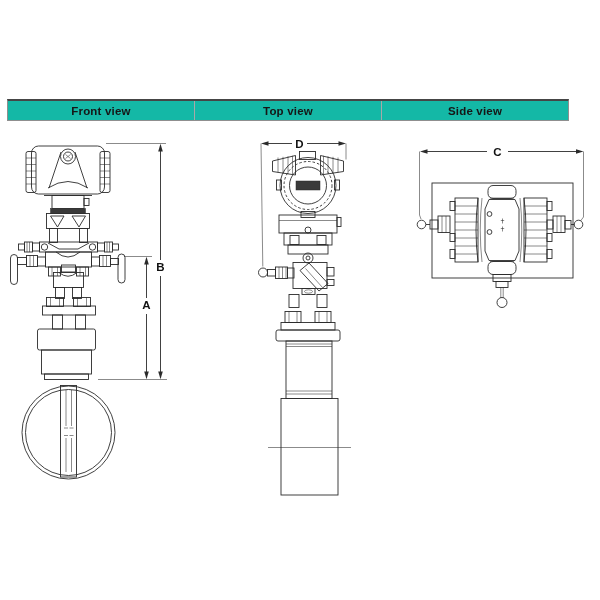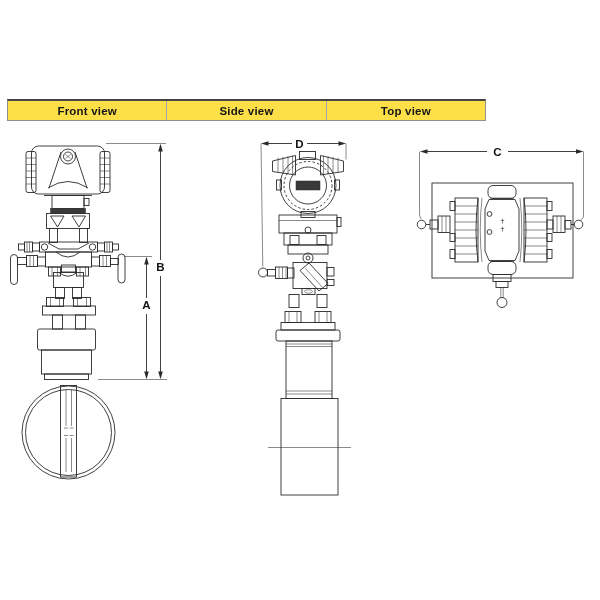--- a/index.html
+++ b/index.html
@@ -1,21 +1,21 @@
 <!DOCTYPE html>
 <html><head>
 <meta charset="utf-8">
 <style>
   html,body{margin:0;padding:0;background:#fff;}
   body{width:600px;height:600px;overflow:hidden;font-family:"Liberation Sans",sans-serif;}
   .stage{position:relative;width:600px;height:600px;background:#ffffff;}
   .header-bar{
-    position:absolute;left:7px;top:99px;width:479px;height:22px;
+    position:absolute;left:7px;top:99px;width:562px;height:22px;
     box-sizing:border-box;display:flex;
-    background:#fde047;border:1px solid #8f8f8f;border-top:2px solid #454545;
+    background:#14b8a6;border:1px solid #8f8f8f;border-top:2px solid #454545;
   }
   .header-cell{
     flex:1;display:flex;align-items:center;justify-content:center;
     border-right:1px solid #a8a8a8;
     font-weight:bold;font-size:11.5px;color:#161616;letter-spacing:.2px;
   }
   .header-cell:last-child{border-right:none;}
   svg.drawing{position:absolute;left:0;top:0;}
   svg line,svg rect,svg circle,svg ellipse,svg path,svg polygon,svg polyline{
     fill:none;stroke:#2b2b2b;stroke-width:.9;stroke-linecap:butt;stroke-linejoin:miter;
@@ -29,24 +29,24 @@
 </head>
 <body>
 
 <div class="stage">
 
   <div class="header-bar">
     <div class="header-cell">
       <span>Front view</span>
     </div>
     <div class="header-cell">
-      <span>Side view</span>
+      <span>Top view</span>
     </div>
     <div class="header-cell">
-      <span>Top view</span>
+      <span>Side view</span>
     </div>
   </div>
 
   <svg class="drawing" width="600" height="600" viewBox="0 0 600 600">
 
     <g>
 
       <g>
         <rect x="31.5" y="146" width="73" height="48" rx="7"></rect>
         <rect x="26" y="151.5" width="10" height="41" rx="2"></rect>

